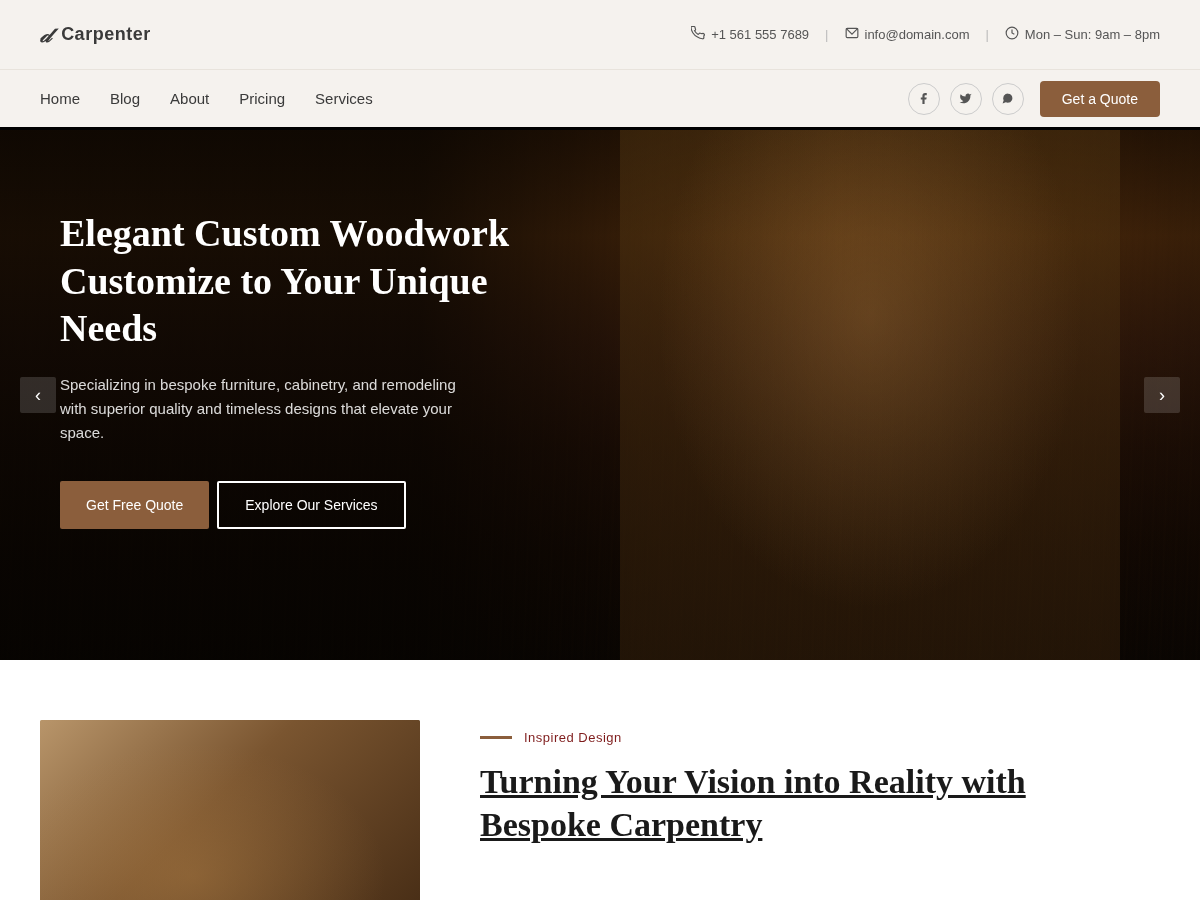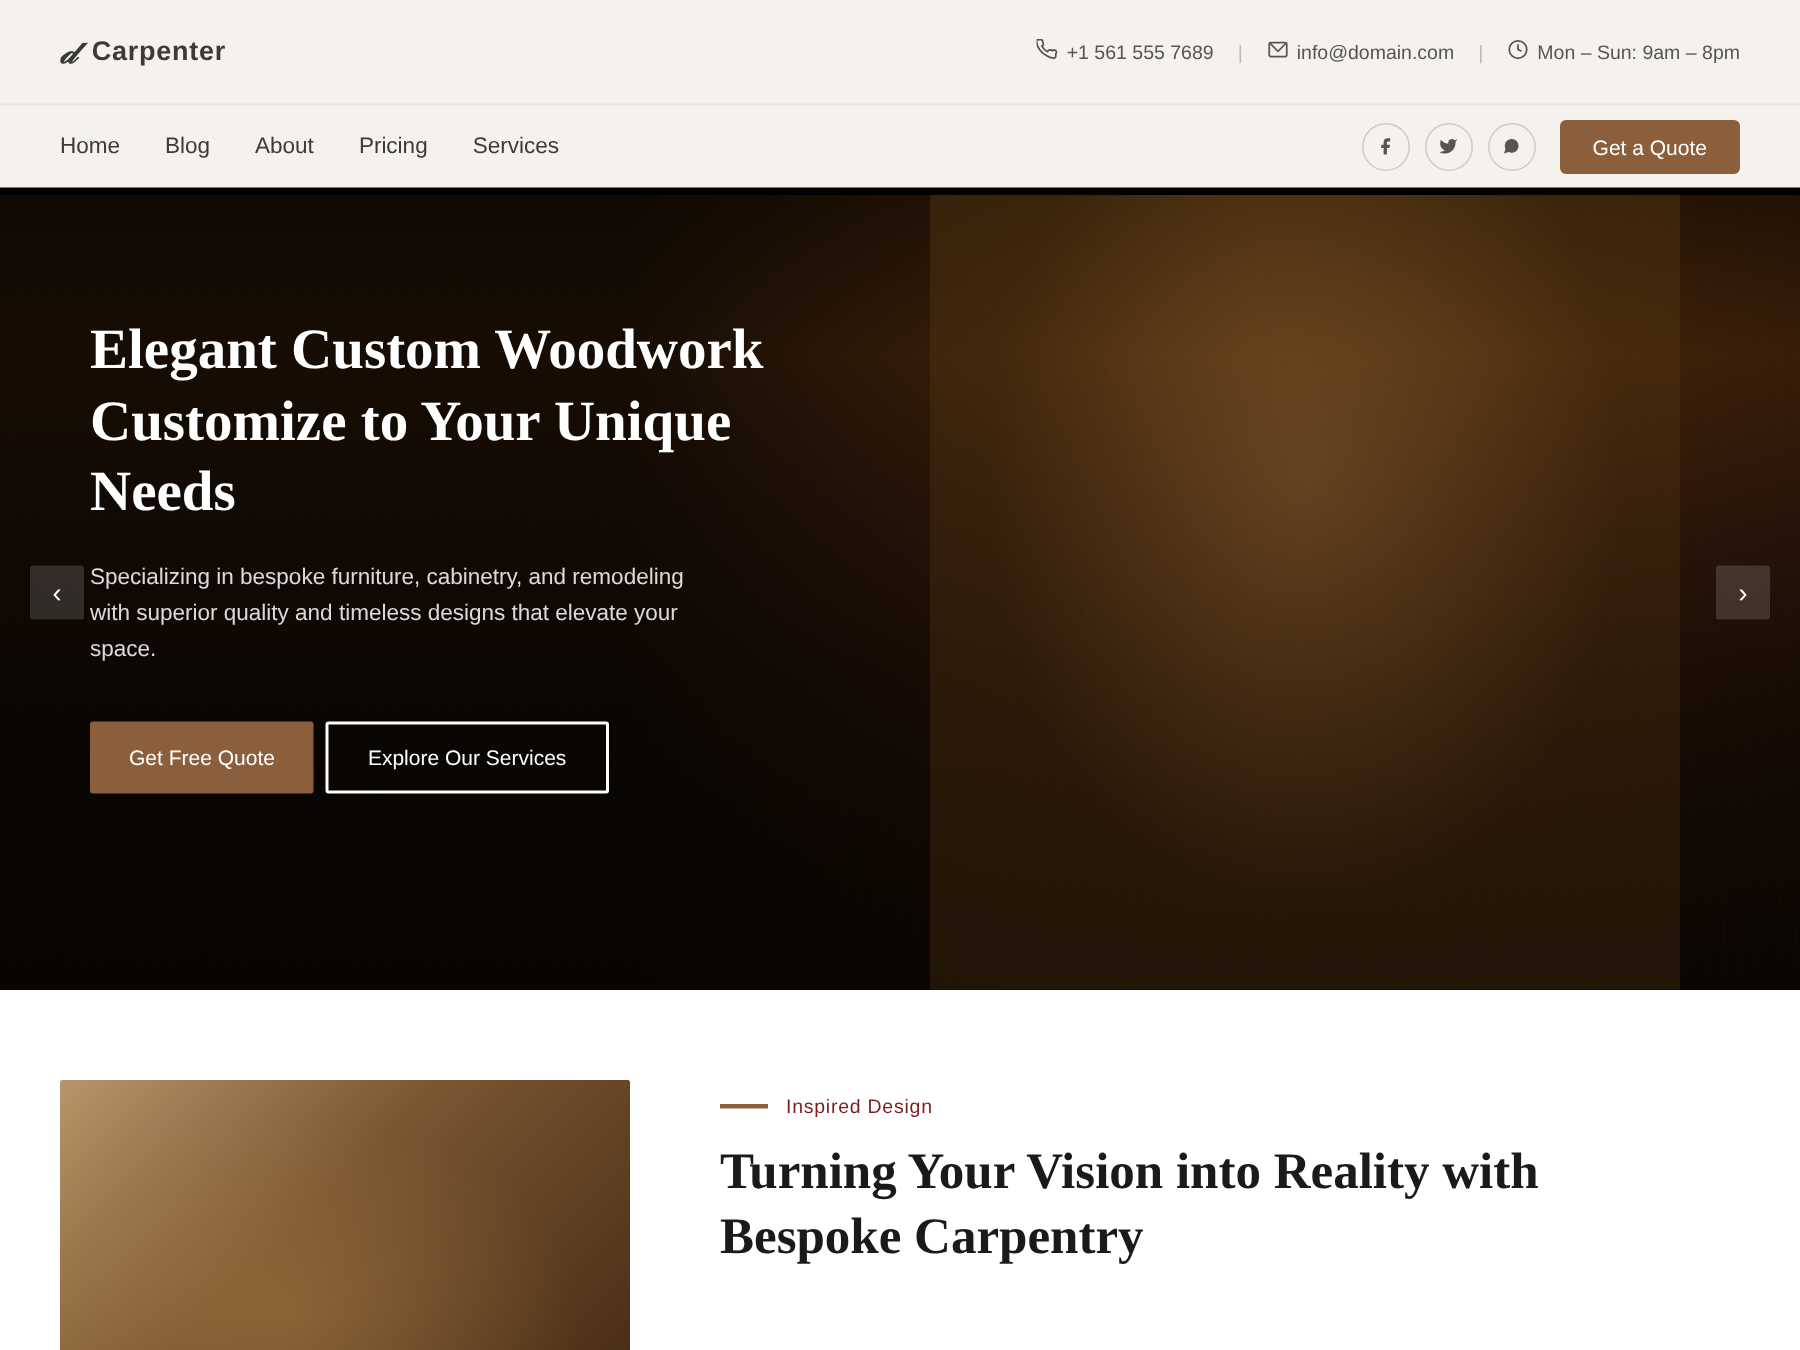--- a/index.html
+++ b/index.html
@@ -51,21 +51,21 @@
     }
 
     
     .nav-bar {
       background: #f5f2ee;
       display: flex;
       align-items: center;
       justify-content: space-between;
       padding: 0 40px;
       height: 60px;
-      border-bottom: 5px solid #000000;
+      border-bottom: 3px solid #000000;
     }
     .nav-links {
       display: flex;
       align-items: center;
       gap: 30px;
     }
     .nav-link {
       font-size: 15px;
       color: #3a3a3a;
       text-decoration: none;
@@ -264,20 +264,21 @@
       font-family: sans-serif;
       letter-spacing: 0.5px;
       text-align: right;
     }
     .section-title {
       font-size: 34px;
       font-weight: 700;
       color: #1a1a1a;
       line-height: 1.25;
       font-family: 'Georgia', serif;
+      text-decoration: underline;
     }
   </style>
 </head>
 <body>
 
 <div class="top-bar">
   <div class="logo-area">
     <span class="logo-icon">𝒹</span>
     <span class="logo-text">Carpenter</span>
   </div>

